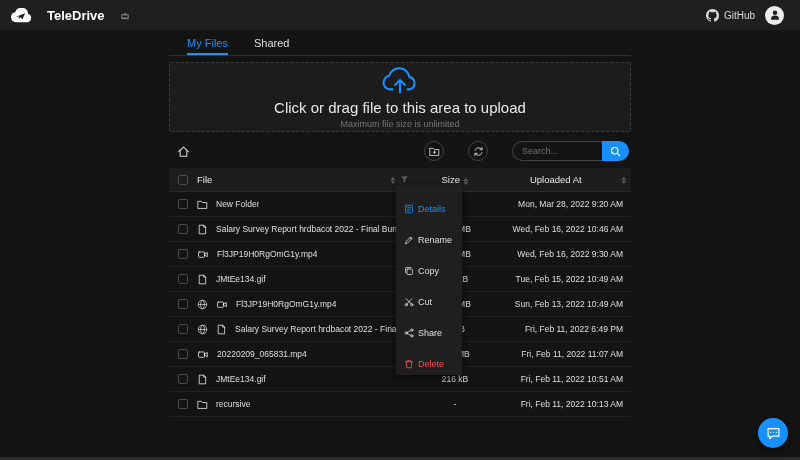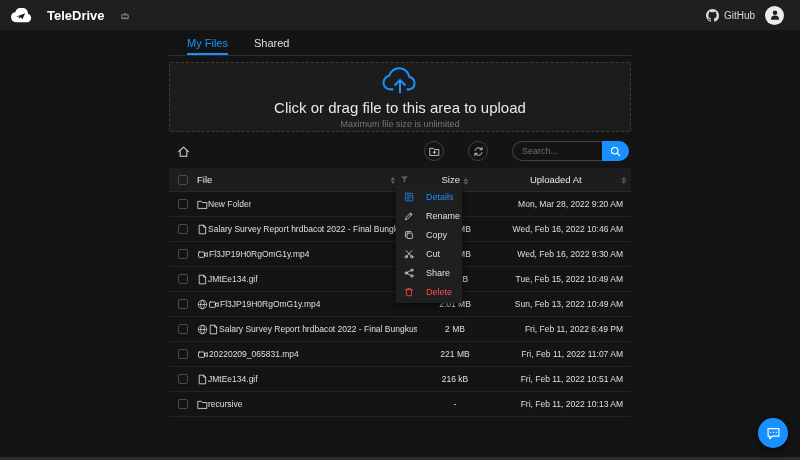--- a/index.html
+++ b/index.html
@@ -78,21 +78,21 @@
   .thead {
     display: flex; align-items: center; height: 24px;
     background: #1d1d1d; font-size: 9.5px; color: rgba(255,255,255,0.9);
     border-bottom: 1px solid #2a2a2a;
   }
   .row {
     display: flex; align-items: center; height: 25px;
     border-bottom: 1px solid #242424; font-size: 8.5px; cursor: pointer;
   }
   .col-check { width: 28px; display: flex; justify-content: center; flex: none; }
-  .col-file { flex: 1; display: flex; align-items: center; gap: 0; min-width: 0; overflow: hidden; white-space: nowrap; }
+  .col-file { flex: 1; display: flex; align-items: center; gap: 8px; min-width: 0; overflow: hidden; white-space: nowrap; }
   .col-size { width: 76px; flex: none; display: flex; align-items: flex-end; justify-content: center; gap: 1px; }
   .col-date { width: 138px; flex: none; display: flex; align-items: center; padding-right: 8px; }
   .thead .col-date { padding-right: 5px; }
   .cell-date { justify-content: flex-end; text-align: right; }
   .checkbox {
     width: 10px; height: 10px; border: 1px solid #4b4b4b;
     border-radius: 2px; background: transparent; display: inline-block; cursor: pointer;
   }
   .sorter { display: inline-flex; flex-direction: column; align-items: center; margin-left: 2px; cursor: pointer; }
   .sorter i { font-style: normal; font-size: 5.5px; line-height: 4px; color: #5a5a5a; transform: scaleX(1.4); }
@@ -103,23 +103,23 @@
   .fname { overflow: hidden; white-space: nowrap; }
 
   
   .context-menu {
     position: absolute; left: 396px; top: 185px; width: 66px;
     background: #1f1f1f; border-radius: 2px; padding: 2px 0;
     box-shadow: 0 3px 8px rgba(0,0,0,0.55), 0 0 1px rgba(255,255,255,0.08);
     z-index: 20;
   }
   .menu-item {
-    display: flex; align-items: center; gap: 12px;
+    display: flex; align-items: center; gap: 4px;
     height: 19px; padding: 0 8px; font-size: 9px;
-    color: rgba(255,255,255,0.85); cursor: pointer;
+    color: rgba(255,255,255,0.85); cursor: pointer; margin-top: 12px;
   }
   .menu-item .micon { display: flex; }
   .menu-item.accent { color: #1890ff; }
   .menu-item.danger { color: #ff4d4f; }
 
   
   .float-btn {
     position: absolute; right: 12px; bottom: 12px;
     width: 30px; height: 30px; border-radius: 50%; border: none;
     background: #1890ff; color: #ffffff; cursor: pointer;

